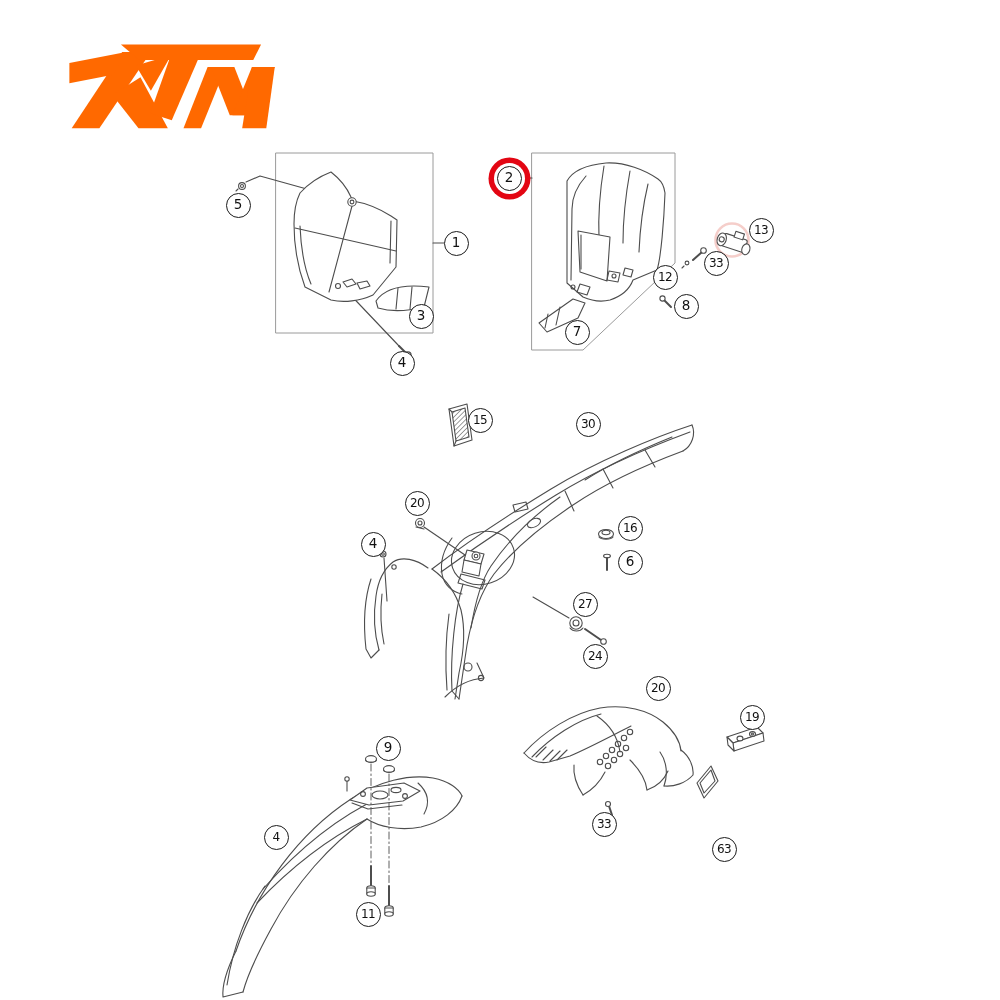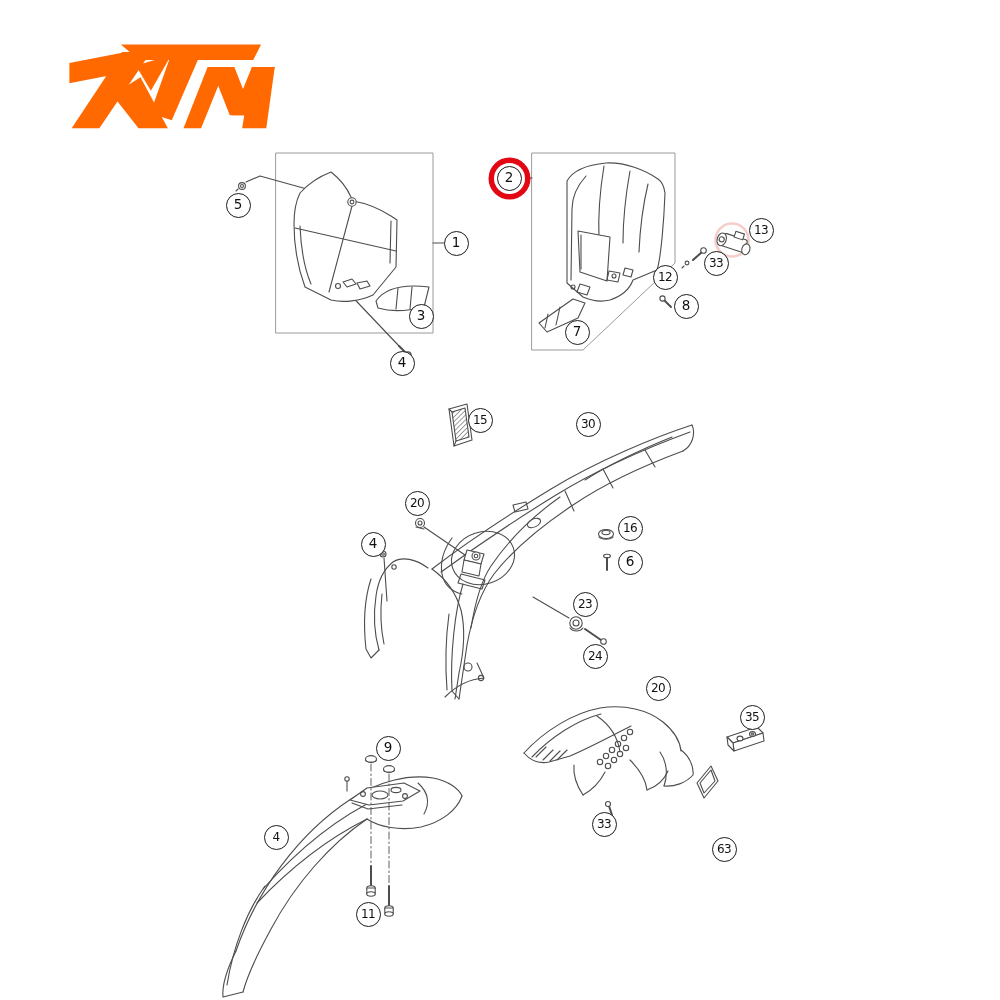--- a/index.html
+++ b/index.html
@@ -312,23 +312,23 @@
   <div class="callout" style="left:686px;top:306px">8</div>
   <div class="callout d2" style="left:665px;top:277px">12</div>
   <div class="callout d2" style="left:761px;top:230px">13</div>
   <div class="callout d2" style="left:716px;top:263px">33</div>
   <div class="callout d2" style="left:480px;top:420px">15</div>
   <div class="callout d2" style="left:588px;top:424px">30</div>
   <div class="callout d2" style="left:417px;top:503px">20</div>
   <div class="callout" style="left:373px;top:544px">4</div>
   <div class="callout d2" style="left:630px;top:528px">16</div>
   <div class="callout" style="left:630px;top:562px">6</div>
-  <div class="callout d2" style="left:585px;top:604px">23</div>
+  <div class="callout d2" style="left:585px;top:604px">27</div>
   <div class="callout d2" style="left:595px;top:656px">24</div>
   <div class="callout d2" style="left:658px;top:688px">20</div>
-  <div class="callout d2" style="left:752px;top:717px">35</div>
+  <div class="callout d2" style="left:752px;top:717px">19</div>
   <div class="callout d2" style="left:724px;top:849px">63</div>
   <div class="callout d2" style="left:604px;top:824px">33</div>
   <div class="callout" style="left:388px;top:748px">9</div>
   <div class="callout d2" style="left:276px;top:837px">4</div>
   <div class="callout d2" style="left:368px;top:914px">11</div>
 
 </div>
 
 </body></html>

